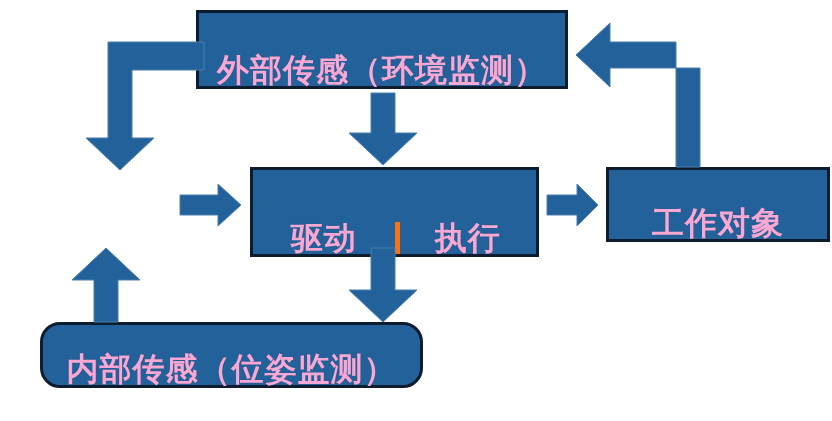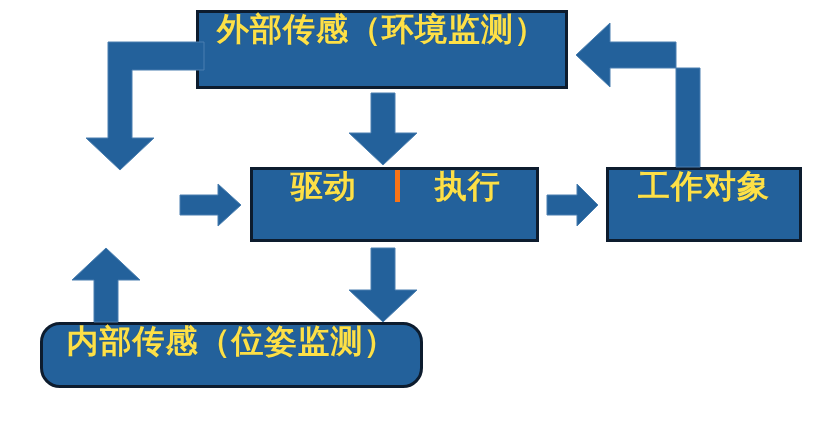--- a/index.html
+++ b/index.html
@@ -15,23 +15,23 @@
     width: 832px;
     height: 421px;
     background: #ffffff;
     overflow: hidden;
   }
   .node {
     position: absolute;
     box-sizing: border-box;
     background: #23619b;
     border: 3px solid #0d1c2e;
-    color: #fde047;
+    color: #f9a8d4;
     display: flex;
-    align-items: flex-start;
+    align-items: flex-end;
     justify-content: center;
     font-weight: 700;
     letter-spacing: 1px;
     white-space: nowrap;
     line-height: 1;
     text-shadow: 0 0 1px rgba(0,0,0,0.25);
   }
   .node-label {
     display: block;
   }
@@ -67,30 +67,30 @@
 </head>
 <body>
 
 <div id="canvas">
 
   <div class="node fs-32" style="left:196px; top:10px; width:372px; height:79px;">
     <span class="node-label">外部传感（环境监测）</span>
   </div>
 
 
-  <div class="node pair fs-32" style="left:250px; top:167px; width:289px; height:75px;">
+  <div class="node pair fs-32" style="left:250px; top:167px; width:289px; height:90px;">
     <div class="half">
       <span class="node-label">驱动</span>
     </div>
     <div class="half">
       <span class="node-label">执行</span>
     </div>
   </div>
 
-  <div class="node fs-32" style="left:606px; top:167px; width:196px; height:75px;">
+  <div class="node fs-32" style="left:606px; top:167px; width:224px; height:75px;">
     <span class="node-label">工作对象</span>
   </div>
 
   <div class="node fs-32" style="left:40px; top:322px; width:383px; height:66px;border-radius:20px;">
     <span class="node-label">内部传感（位姿监测）</span>
   </div>
 
   <div class="arrow" style="left:82px; top:42px;">
     <svg width="122" height="128" viewBox="0 0 122 128">
       <path d="M 122 0 L 122 28 L 50 28 L 50 96 L 72 96 L 38 128 L 4 96 L 26 96 L 26 0 Z"></path>

